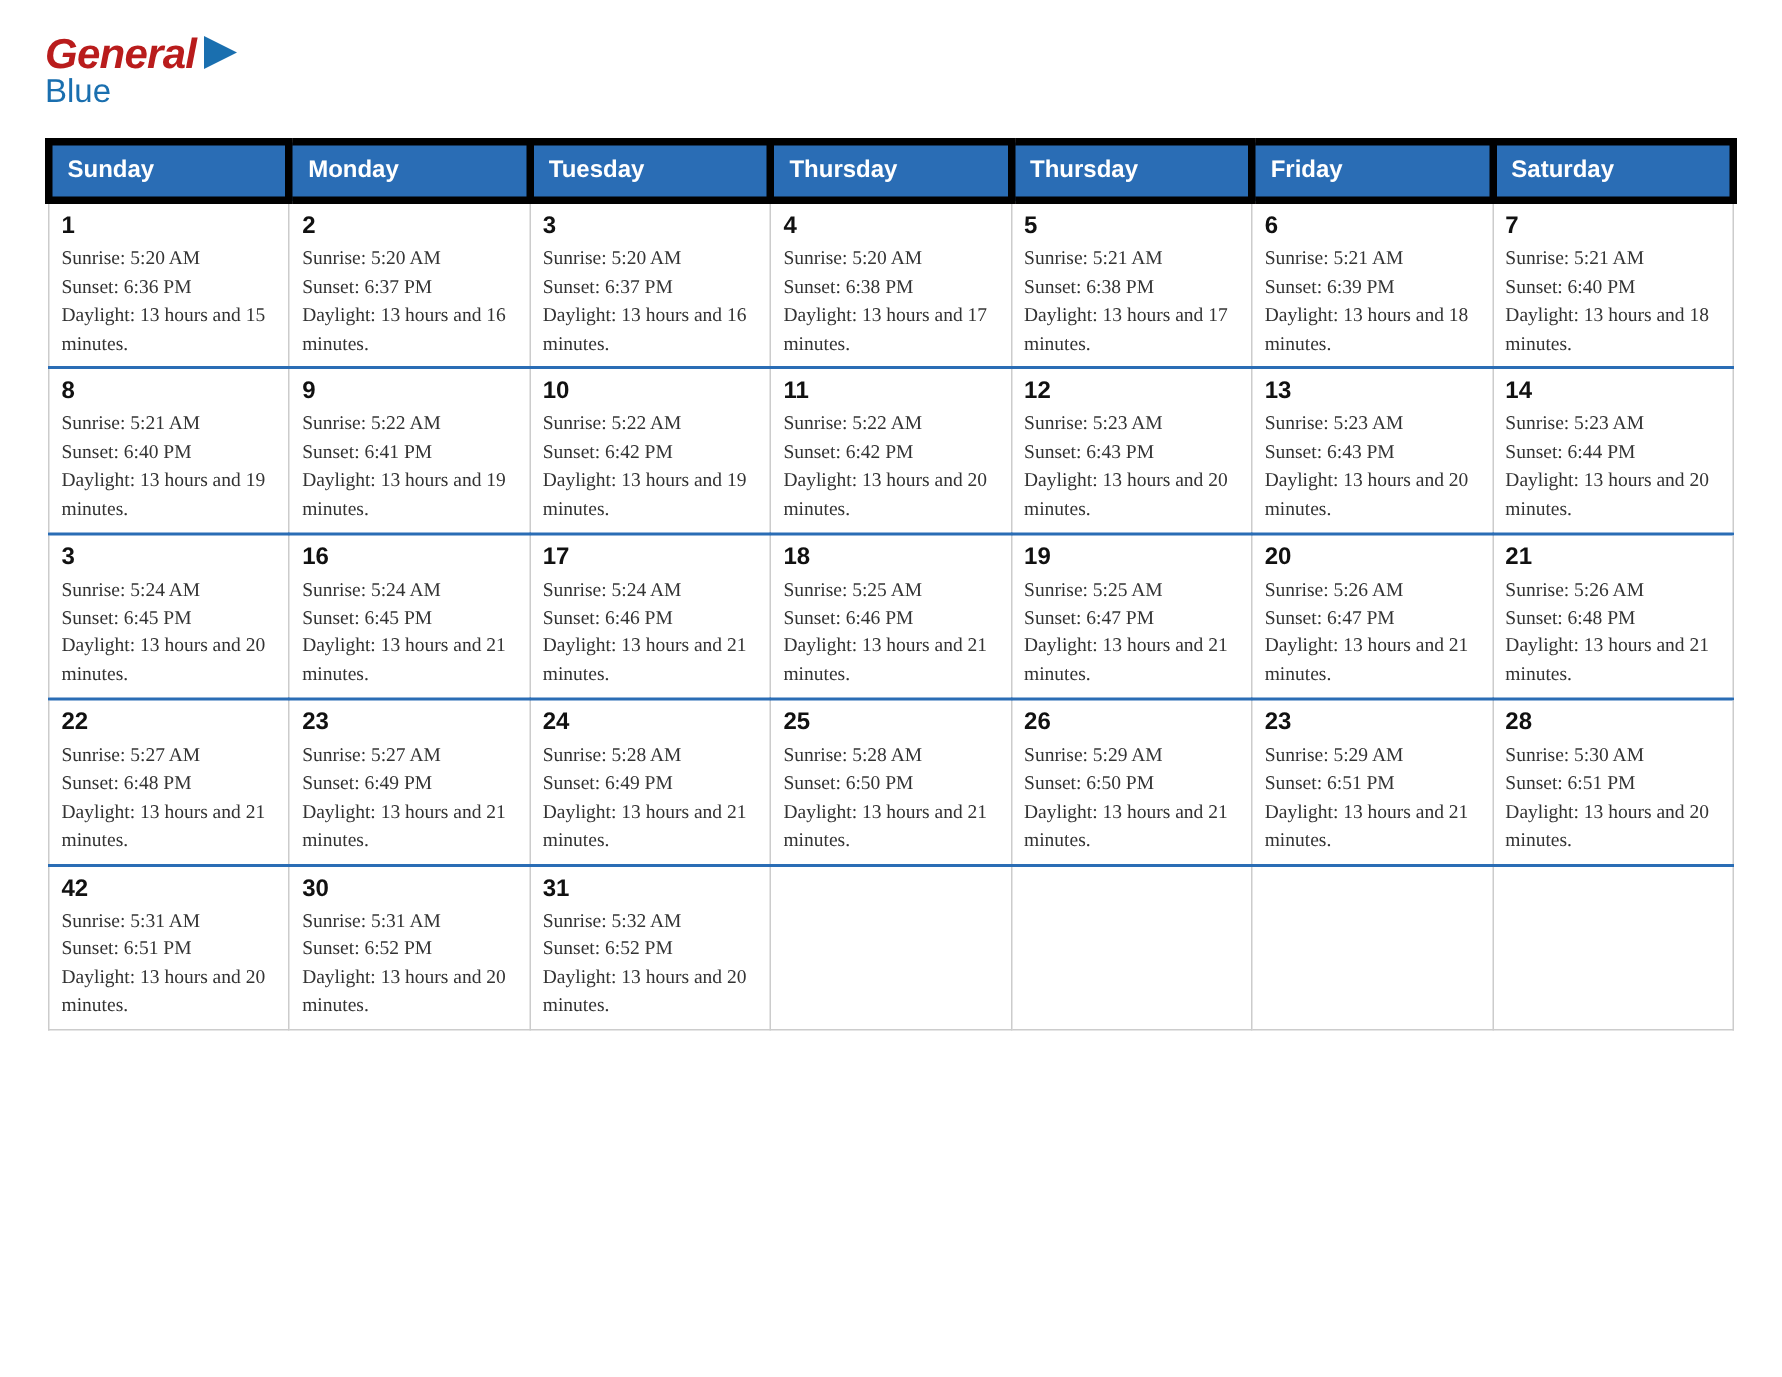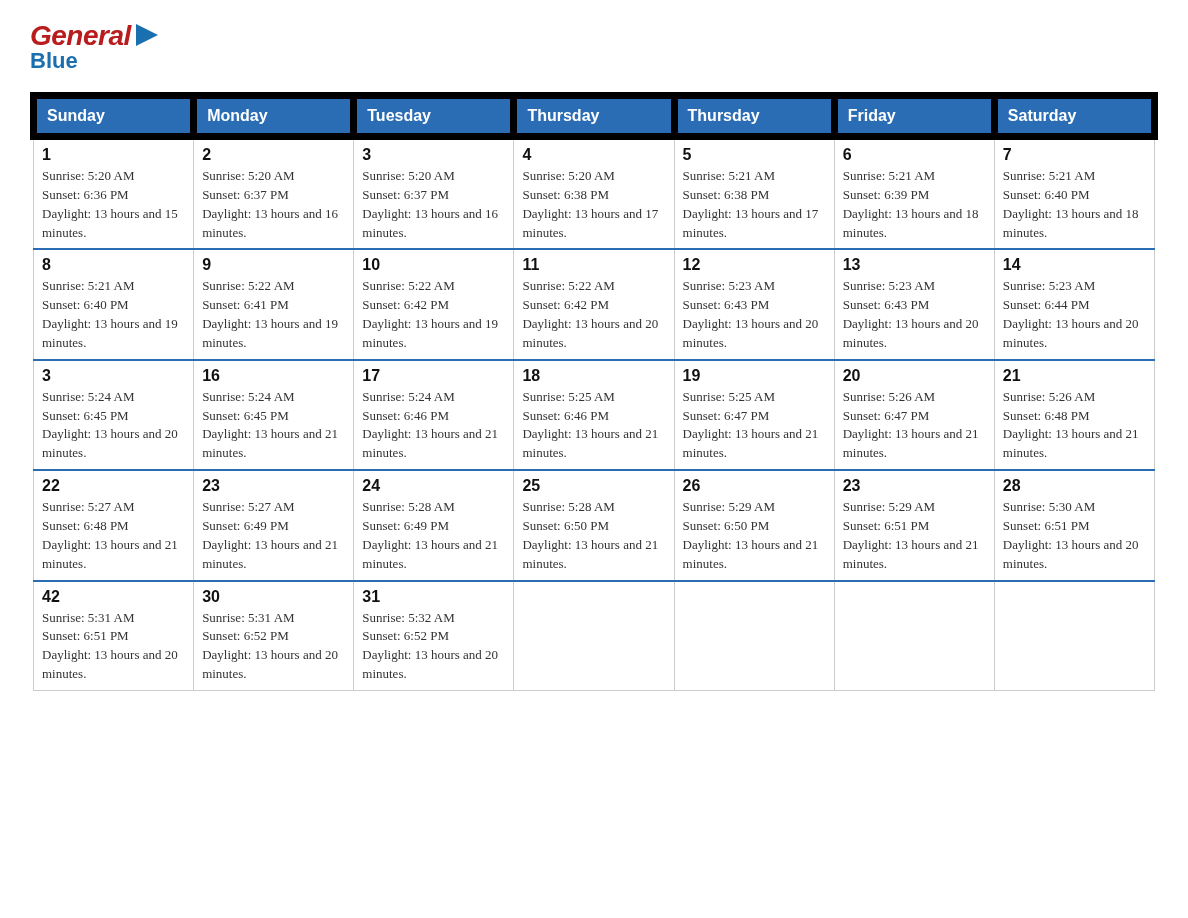--- a/index.html
+++ b/index.html
@@ -23,21 +23,21 @@
     }
     .logo-general {
       font-size: 28px;
       font-weight: bold;
       color: #b91c1c;
       letter-spacing: -0.5px;
       font-style: italic;
     }
     .logo-blue {
       font-size: 22px;
-      font-weight: bold;
+      font-weight: normal;
       color: #1a6faf;
       margin-top: -4px;
       display: flex;
       align-items: center;
     }
     .title-area {
       text-align: right;
     }
     .month-title {
       font-size: 52px;
@@ -54,21 +54,21 @@
       width: 100%;
       border-collapse: collapse;
     }
     .calendar thead tr th {
       background-color: #2a6db5;
       color: #fff;
       font-size: 16px;
       font-weight: bold;
       padding: 8px 10px;
       text-align: left;
-      border: 7px solid #000000;
+      border: 5px solid #000000;
     }
     .calendar tbody tr td {
       vertical-align: top;
       border: 1px solid #ccc;
       padding: 6px 8px;
       width: 14.28%;
       font-size: 13px;
       color: #333;
       min-height: 100px;
     }

